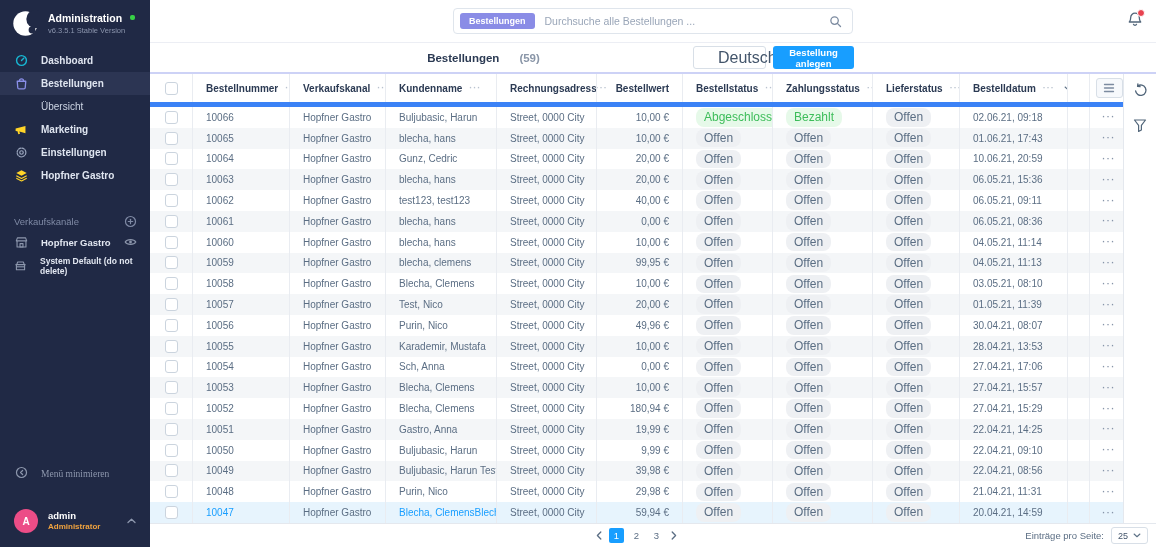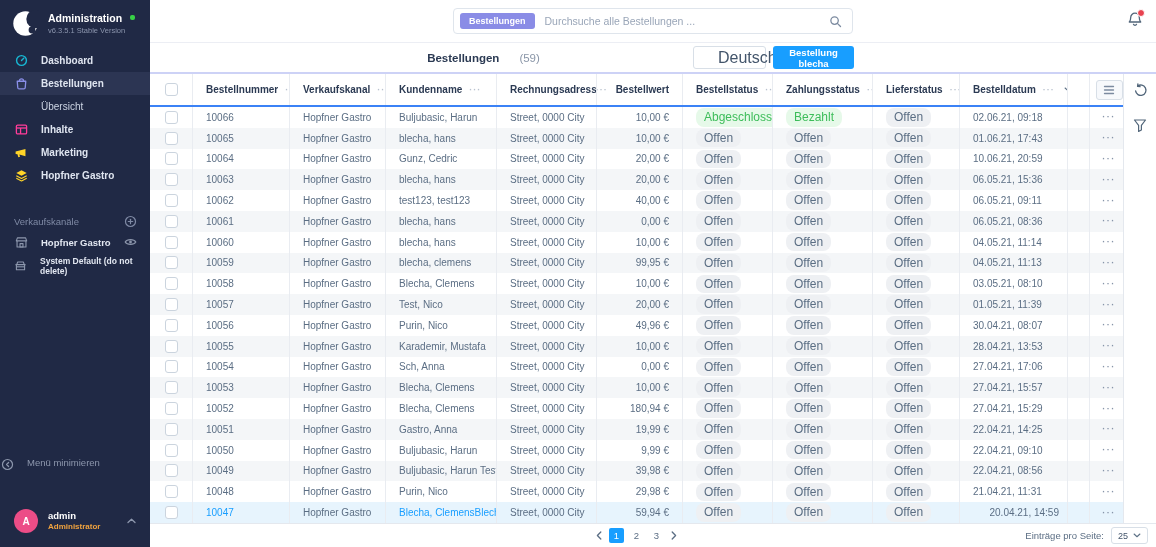--- a/index.html
+++ b/index.html
@@ -17,21 +17,21 @@
   .menu{margin-top:8px;}
   .menu-item{display:flex;align-items:center;height:23px;padding-left:14px;font-size:10px;font-weight:700;color:#dfe5f0;cursor:pointer;}
   .menu-item.active{background:#2c3553;}
   .menu-item.sub{padding-left:41px;color:#cdd5e4;font-weight:400;}
   .ic{display:inline-flex;align-items:center;justify-content:center;}
   .mi-icon{width:14px;height:14px;margin-right:13px;}
   .section-row{display:flex;align-items:center;justify-content:space-between;padding:0 13px 0 14px;margin-top:24px;height:20px;color:#7f8aa5;font-size:9.5px;}
   .channel-item{display:flex;align-items:center;height:23px;padding:0 13px 0 14px;font-size:9.5px;font-weight:700;color:#e2e7f1;cursor:pointer;}
   .channel-item .mi-icon{color:#8d97ad;}
   .eye-w{margin-left:auto;color:#8d97ad;}
-  .collapse-row{position:absolute;left:0;right:0;bottom:68px;display:flex;align-items:flex-start;color:#8d97ad;font-size:9.5px;height:22px;cursor:pointer;}
+  .collapse-row{position:absolute;left:0;right:0;bottom:68px;display:flex;align-items:flex-end;padding-left:14px;color:#8d97ad;font-size:9.5px;height:22px;cursor:pointer;font-family:Liberation Serif, serif;}
   .collapse-row .mi-icon{color:#8d97ad;}
   .user-row{position:absolute;left:0;right:0;bottom:8px;display:flex;align-items:center;padding:0 14px;height:36px;cursor:pointer;}
   .avatar{width:24px;height:24px;border-radius:50%;background:#ec4d87;color:#fff;font-size:10px;font-weight:700;display:flex;align-items:center;justify-content:center;flex-shrink:0;}
   .user-meta{margin-left:10px;line-height:1.25;}
   .user-name{font-size:9.5px;font-weight:700;color:#fff;}
   .user-role{font-size:8px;color:#f0a33f;font-weight:700;}
   .user-chevron{margin-left:auto;color:#8d97ad;}
 
   
   .main{position:relative;flex:1;height:547px;box-sizing:border-box;}
@@ -40,28 +40,28 @@
   .search-tag{margin-left:6px;background:#8a8ce6;color:#fff;font-size:9px;font-weight:700;padding:3px 9px;border-radius:3px;white-space:nowrap;}
   .search-input{border:none;outline:none;flex:1;font-size:10.5px;color:#52667a;margin-left:8px;background:transparent;font-family:inherit;min-width:0;}
   .search-input::placeholder{color:#9aa6b8;}
   .search-ic{margin-right:10px;color:#7c8ba0;}
   .bell{position:absolute;right:13px;top:11px;color:#52667a;cursor:pointer;}
   .bell-wrap{position:relative;display:inline-flex;}
   .bell-dot{position:absolute;top:-2px;right:-2px;width:6px;height:6px;border-radius:50%;background:#e8424f;border:1px solid #fff;}
 
   .smartbar{position:relative;height:31px;border-bottom:2px solid #cdd2f6;box-sizing:border-box;}
   .smart-title{position:absolute;left:0;top:0;width:667px;height:29px;display:flex;align-items:center;justify-content:center;font-size:11.5px;font-weight:700;color:#2b3a53;}
-  .smart-count{color:#8a96a8;font-weight:400;margin-left:20px;}
+  .smart-count{color:#8a96a8;font-weight:700;margin-left:20px;}
   .lang-select{position:absolute;left:543px;top:3px;width:73px;height:23px;border:1px solid #d8dfe7;border-radius:3px;display:flex;align-items:center;justify-content:space-between;font-size:16px;color:#43556b;box-sizing:border-box;padding:0 24px;background:#fff;cursor:pointer;}
   .lang-select .ic{color:#5d7186;}
   .primary-btn{position:absolute;left:623px;top:3px;width:81px;height:23px;background:#189eff;border:none;border-radius:3px;color:#fff;font-size:9.5px;font-weight:700;display:flex;align-items:center;justify-content:center;cursor:pointer;font-family:inherit;}
 
   .content-row{display:flex;height:449px;}
   .grid-area{width:973px;flex-shrink:0;}
-  .dg-header{display:flex;height:33px;border-bottom:2px solid #3b82f6;box-sizing:border-box;}
+  .dg-header{display:flex;height:33px;border-bottom:5px solid #3b82f6;box-sizing:border-box;}
   .hcell{display:flex;align-items:center;height:100%;box-sizing:border-box;border-right:1px solid #e9ecf1;padding:0 8px 0 13px;font-size:10px;font-weight:700;color:#2b3a53;white-space:nowrap;overflow:hidden;}
   .hcell:last-child{border-right:none;}
   .hcell.center{justify-content:center;padding:0;}
   .hcell.right{justify-content:flex-end;padding-right:13px;}
   .hmenu{color:#b9c2cf;font-size:9px;font-weight:700;letter-spacing:1px;margin-left:7px;}
   .hmenu.pre{margin-left:0;margin-right:8px;}
   .sort-ic{margin-left:9px;color:#5d7186;}
   .settings-btn{width:25px;height:18px;border:1px solid #d8dfe7;border-radius:3px;background:#f7f9fc;display:flex;align-items:center;justify-content:center;color:#7c8ba0;cursor:pointer;}
   .dg-body .row{display:flex;height:20.8px;align-items:stretch;cursor:pointer;}
   .dg-body .row:nth-child(even){background:#f4f6f8;}
@@ -124,36 +124,35 @@
               <path d="M2.4 4.6 h9.2 l-.6 6.9 a1.4 1.4 0 0 1 -1.4 1.3 H4.4 a1.4 1.4 0 0 1 -1.4 -1.3 z"></path>
               <path d="M4.8 4.3 a2.2 2.2 0 0 1 4.4 0"></path>
             </svg>
           </span>
           <span>Bestellungen</span>
         </div>
         <div class="menu-item sub">
           <span>Übersicht</span>
         </div>
         <div class="menu-item">
-          <span class="ic mi-icon" style="color: rgb(255, 61, 154);">
-            <svg width="13" height="13" viewBox="0 0 14 14" fill="none" stroke="currentColor" stroke-width="1.4" stroke-linejoin="round">
-              <rect x="1.5" y="2.2" width="11" height="9.6" rx="1.4"></rect>
-              <line x1="1.5" y1="5.4" x2="12.5" y2="5.4"></line>
-              <line x1="6" y1="5.4" x2="6" y2="11.8"></line>
-            </svg>
-          </span>
-          <span>Inhalte</span>
-        </div>
-        <div class="menu-item">
           <span class="ic mi-icon" style="color: rgb(255, 212, 40);">
             <svg width="14" height="13" viewBox="0 0 14 14" fill="currentColor">
               <path d="M1.2 5.8 v2.8 l2 .3 .9 3.1 1.9 -.4 -.8 -2.5 6.6 2 V3.3 z"></path>
             </svg>
           </span>
           <span>Marketing</span>
+        </div>
+        <div class="menu-item">
+          <span class="ic mi-icon" style="color: rgb(154, 165, 189);">
+            <svg width="13" height="13" viewBox="0 0 14 14" fill="none" stroke="currentColor" stroke-width="1.3" stroke-linecap="round">
+              <circle cx="7" cy="7" r="1.9"></circle>
+              <circle cx="7" cy="7" r="4.7" stroke-dasharray="2.4 1.3"></circle>
+            </svg>
+          </span>
+          <span>Einstellungen</span>
         </div>
         <div class="menu-item">
           <span class="ic mi-icon" style="color: rgb(255, 212, 40);">
             <svg width="13" height="13" viewBox="0 0 14 14" fill="none" stroke="currentColor" stroke-width="1.3" stroke-linejoin="round">
               <path d="M7 1.4 L12.6 4.3 7 7.2 1.4 4.3 z" fill="currentColor" stroke="none"></path>
               <path d="M1.4 7.3 L7 10.2 12.6 7.3"></path>
               <path d="M1.4 10 L7 12.9 12.6 10"></path>
             </svg>
           </span>
           <span>Hopfner Gastro</span>
@@ -250,21 +249,21 @@
         <span class="smart-count">(59)</span>
       </div>
       <div class="lang-select">
         <span>Deutsch</span>
         <span class="ic">
           <svg width="9" height="6" viewBox="0 0 9 6" fill="none" stroke="#5d7186" stroke-width="1.3" stroke-linecap="round" stroke-linejoin="round">
               <path d="M1 1.2 L4.5 4.5 8 1.2"></path>
             </svg>
         </span>
       </div>
-      <button class="primary-btn">Bestellung blecha</button>
+      <button class="primary-btn">Bestellung anlegen</button>
     </div>
 
     <div class="content-row">
       <div class="grid-area">
         <div class="dg-header" id="dg-header">
             <div class="hcell center" style="width: 43px; flex: 0 0 43px;">
               <div class="cbx"></div>
             </div>
             <div class="hcell" style="width: 97px; flex: 0 0 97px;">
               <span>Bestellnummer</span>
@@ -1025,21 +1024,21 @@
               </div>
               <div class="cell" style="width: 90px; flex: 0 0 90px;">
                 <span class="badge">Offen</span>
               </div>
               <div class="cell" style="width: 100px; flex: 0 0 100px;">
                 <span class="badge">Offen</span>
               </div>
               <div class="cell" style="width: 87px; flex: 0 0 87px;">
                 <span class="badge">Offen</span>
               </div>
-              <div class="cell" style="width: 108px; flex: 0 0 108px; justify-content: flex-end;">
+              <div class="cell" style="width: 108px; flex: 0 0 108px;">
                 <span>20.04.21, 14:59</span>
               </div>
               <div class="cell" style="width: 17px; flex: 0 0 17px;"></div>
               <div class="cell center" style="width: 38px; flex: 0 0 38px;">
                 <span class="kebab">···</span>
               </div>
             </div>
           </div>
       </div>
       <div class="gutter">

